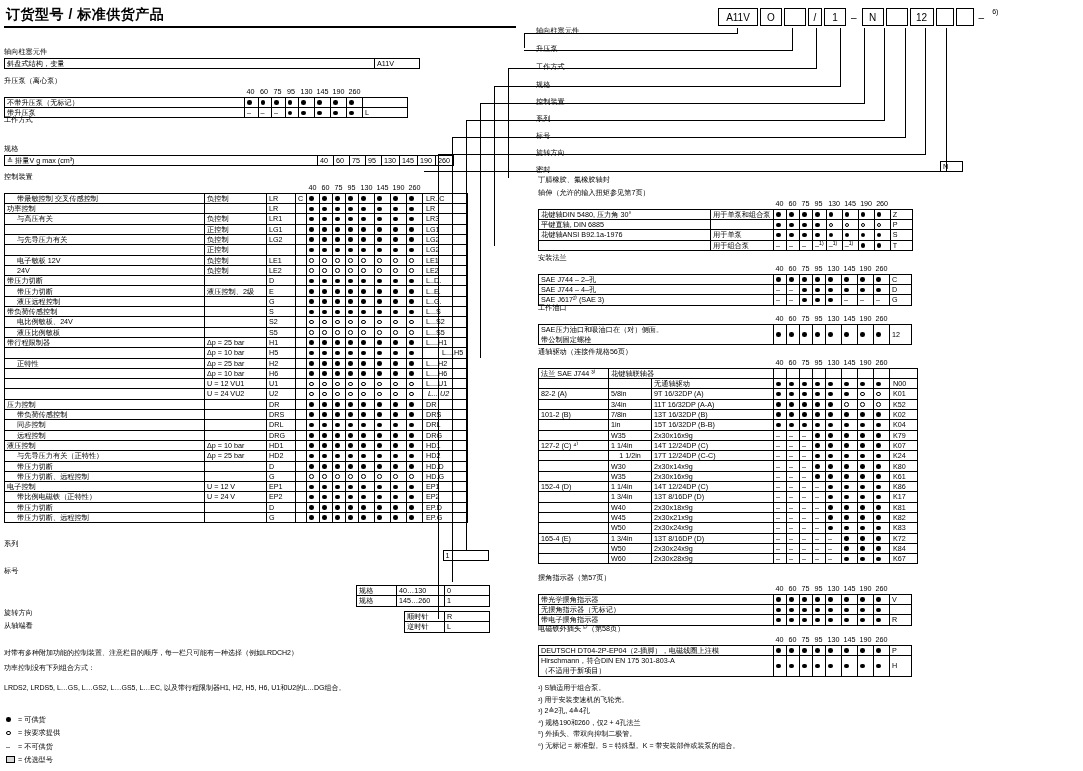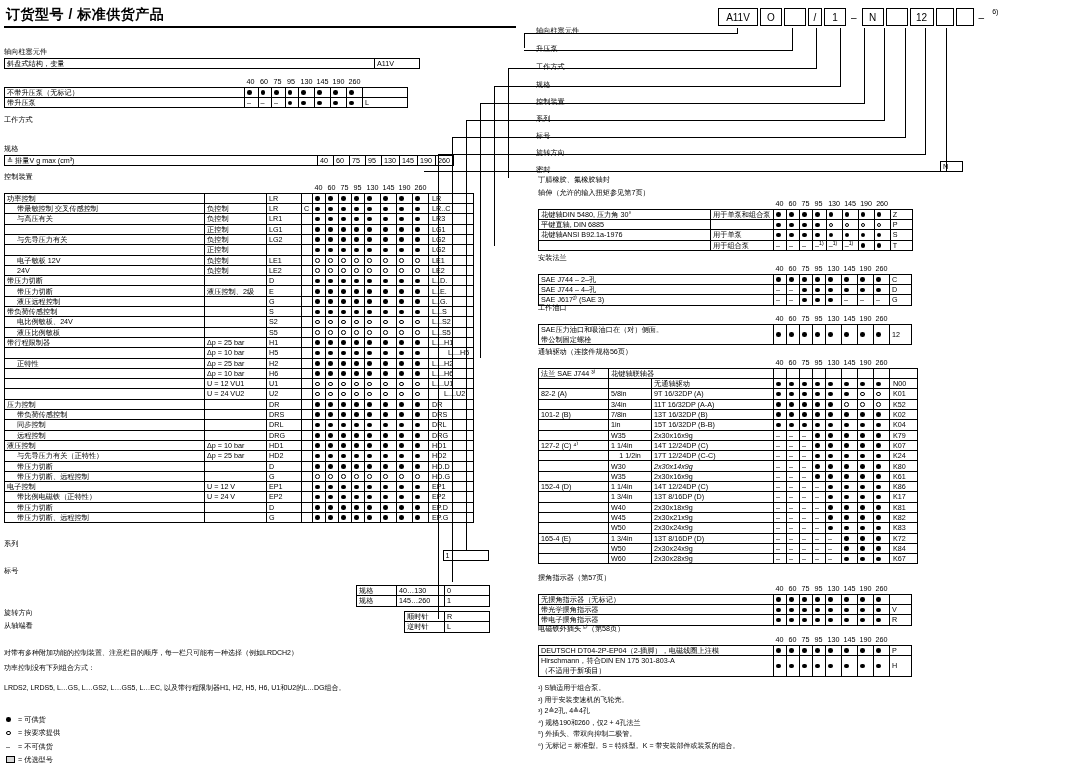--- a/index.html
+++ b/index.html
@@ -161,20 +161,21 @@
       <tbody>
           <tr>
         <td style="width:370px">斜盘式结构，变量</td>
         <td class="c" style="width:45px">A11V</td>
       </tr>
     </tbody>
       </table>
   </div>
 
   <div class="blk" style="left:4px; top:76px;">
+    <div class="sec-label">升压泵（离心泵）</div>
     <table class="g" style="margin-top:1px;">
       <tbody>
           <tr class="hdrow">
         <td class="nb" style="width:240px;border:none"></td>
         <td class="nb c" style="width:13.5px;border:none">40</td>
         <td class="nb c" style="width:13.5px;border:none">60</td>
         <td class="nb c" style="width:13.5px;border:none">75</td>
         <td class="nb c" style="width:13.5px;border:none">95</td>
         <td class="nb c" style="width:15px;border:none">130</td>
         <td class="nb c" style="width:15px;border:none">145</td>
@@ -248,50 +249,50 @@
         <td class="nb c" style="border:none;width:13px">95</td>
         <td class="nb c" style="border:none;width:15px">130</td>
         <td class="nb c" style="border:none;width:15px">145</td>
         <td class="nb c" style="border:none;width:15px">190</td>
         <td class="nb c" style="border:none;width:15px">260</td>
         <td class="nb" style="border:none;width:45px"></td>
       </tr>
       </tbody>
         <tbody id="control-body">
           <tr>
-            <td style="width: 200px; padding-left: 2px;">功率控制</td>
-            <td class="r" style="width: 62px;"></td>
-            <td class="c" style="width: 21px;">LR</td>
-            <td class="c" style="width: 11px;"></td>
-            <td class="c"><span class="dot"></span></td>
-            <td class="c"><span class="dot"></span></td>
-            <td class="c"><span class="dot"></span></td>
-            <td class="c"><span class="dot"></span></td>
-            <td class="c"><span class="dot"></span></td>
-            <td class="c"><span class="dot"></span></td>
-            <td class="c"><span class="dot"></span></td>
-            <td class="c"><span class="dot"></span></td>
-            <td style="width: 45px; padding-left: 3px;">LR</td>
-          </tr>
-          <tr>
             <td style="width: 200px; padding-left: 12px;">带最敏控制 交叉传感控制</td>
             <td class="r" style="width: 62px;">负控制</td>
             <td class="c" style="width: 21px;">LR</td>
             <td class="c" style="width: 11px;">C</td>
             <td class="c"><span class="dot"></span></td>
             <td class="c"><span class="dot"></span></td>
             <td class="c"><span class="dot"></span></td>
             <td class="c"><span class="dot"></span></td>
             <td class="c"><span class="dot"></span></td>
             <td class="c"><span class="dot"></span></td>
             <td class="c"><span class="dot"></span></td>
             <td class="c"><span class="dot"></span></td>
             <td style="width: 45px; padding-left: 3px;">LR..C</td>
           </tr>
           <tr>
+            <td style="width: 200px; padding-left: 2px;">功率控制</td>
+            <td class="r" style="width: 62px;"></td>
+            <td class="c" style="width: 21px;">LR</td>
+            <td class="c" style="width: 11px;"></td>
+            <td class="c"><span class="dot"></span></td>
+            <td class="c"><span class="dot"></span></td>
+            <td class="c"><span class="dot"></span></td>
+            <td class="c"><span class="dot"></span></td>
+            <td class="c"><span class="dot"></span></td>
+            <td class="c"><span class="dot"></span></td>
+            <td class="c"><span class="dot"></span></td>
+            <td class="c"><span class="dot"></span></td>
+            <td style="width: 45px; padding-left: 3px;">LR</td>
+          </tr>
+          <tr>
             <td style="width: 200px; padding-left: 12px;">与高压有关</td>
             <td class="r" style="width: 62px;">负控制</td>
             <td class="c" style="width: 21px;">LR1</td>
             <td class="c" style="width: 11px;"></td>
             <td class="c"><span class="dot"></span></td>
             <td class="c"><span class="dot"></span></td>
             <td class="c"><span class="dot"></span></td>
             <td class="c"><span class="dot"></span></td>
             <td class="c"><span class="dot"></span></td>
             <td class="c"><span class="dot"></span></td>
@@ -430,21 +431,21 @@
             <td class="c"><span class="dot"></span></td>
             <td class="c"><span class="dot"></span></td>
             <td class="c"><span class="dot"></span></td>
             <td class="c"><span class="dot"></span></td>
             <td class="c"><span class="dot"></span></td>
             <td style="width: 45px; padding-left: 3px;">L...S</td>
           </tr>
           <tr>
             <td style="width: 200px; padding-left: 12px;">电比例敏板、24V</td>
             <td class="r" style="width: 62px;"></td>
-            <td class="c" style="width: 35px;">S2</td>
+            <td class="c" style="width: 21px;">S2</td>
             <td class="c" style="width: 11px;"></td>
             <td class="c"><span class="circ"></span></td>
             <td class="c"><span class="circ"></span></td>
             <td class="c"><span class="circ"></span></td>
             <td class="c"><span class="circ"></span></td>
             <td class="c"><span class="circ"></span></td>
             <td class="c"><span class="circ"></span></td>
             <td class="c"><span class="circ"></span></td>
             <td class="c"><span class="circ"></span></td>
             <td style="width: 45px; padding-left: 3px;">L...S2</td>
@@ -460,21 +461,21 @@
             <td class="c"><span class="circ"></span></td>
             <td class="c"><span class="circ"></span></td>
             <td class="c"><span class="circ"></span></td>
             <td class="c"><span class="circ"></span></td>
             <td class="c"><span class="circ"></span></td>
             <td style="width: 45px; padding-left: 3px;">L...S5</td>
           </tr>
           <tr>
             <td style="width: 200px; padding-left: 2px;">带行程限制器</td>
             <td class="r" style="width: 62px;">Δp = 25 bar</td>
-            <td class="c" style="width: 21px;">H1</td>
+            <td class="c" style="width: 29px;">H1</td>
             <td class="c" style="width: 11px;"></td>
             <td class="c"><span class="dot"></span></td>
             <td class="c"><span class="dot"></span></td>
             <td class="c"><span class="dot"></span></td>
             <td class="c"><span class="dot"></span></td>
             <td class="c"><span class="dot"></span></td>
             <td class="c"><span class="dot"></span></td>
             <td class="c"><span class="dot"></span></td>
             <td class="c"><span class="dot"></span></td>
             <td style="width: 45px; padding-left: 3px;">L....H1</td>
@@ -545,21 +546,21 @@
             <td class="c" style="width: 21px;">U2</td>
             <td class="c" style="width: 11px;"></td>
             <td class="c"><span class="circ"></span></td>
             <td class="c"><span class="circ"></span></td>
             <td class="c"><span class="circ"></span></td>
             <td class="c"><span class="circ"></span></td>
             <td class="c"><span class="circ"></span></td>
             <td class="c"><span class="circ"></span></td>
             <td class="c"><span class="circ"></span></td>
             <td class="c"><span class="circ"></span></td>
-            <td style="width: 45px; padding-left: 15px;">L....U2</td>
+            <td style="width: 45px; padding-left: 5px; font-style: italic;">L....U2</td>
           </tr>
           <tr>
             <td style="width: 200px; padding-left: 2px;">压力控制</td>
             <td class="r" style="width: 62px;"></td>
             <td class="c" style="width: 21px;">DR</td>
             <td class="c" style="width: 11px;"></td>
             <td class="c"><span class="dot"></span></td>
             <td class="c"><span class="dot"></span></td>
             <td class="c"><span class="dot"></span></td>
             <td class="c"><span class="dot"></span></td>
@@ -1114,21 +1115,21 @@
             <td class="c"><span class="dot"></span></td>
             <td class="c"><span class="dot"></span></td>
             <td class="c"><span class="dot"></span></td>
             <td class="c"><span class="dot"></span></td>
             <td class="c"><span class="dot"></span></td>
             <td style="width: 28px; padding-left: 3px;">K24</td>
           </tr>
           <tr>
             <td style="width: 70px;"></td>
             <td style="width: 43px;">W30</td>
-            <td style="width: 122px; font-style: italic;">2x30x14x9g</td>
+            <td style="width: 122px;">2x30x14x9g</td>
             <td class="c">–</td>
             <td class="c">–</td>
             <td class="c">–</td>
             <td class="c"><span class="dot"></span></td>
             <td class="c"><span class="dot"></span></td>
             <td class="c"><span class="dot"></span></td>
             <td class="c"><span class="dot"></span></td>
             <td class="c"><span class="dot"></span></td>
             <td style="width: 28px; padding-left: 3px;">K80</td>
           </tr>
@@ -1272,42 +1273,42 @@
         <td class="nb c" style="border:none;width:13px">60</td>
         <td class="nb c" style="border:none;width:13px">75</td>
         <td class="nb c" style="border:none;width:13px">95</td>
         <td class="nb c" style="border:none;width:15px">130</td>
         <td class="nb c" style="border:none;width:15px">145</td>
         <td class="nb c" style="border:none;width:15px">190</td>
         <td class="nb c" style="border:none;width:15px">260</td>
         <td class="nb" style="border:none;width:22px"></td>
       </tr>
       <tr>
+        <td>带光学摆角指示器</td>
+        <td class="c"><span class="dot"></span></td>
+            <td class="c"><span class="dot"></span></td>
+        <td class="c"><span class="dot"></span></td>
+            <td class="c"><span class="dot"></span></td>
+        <td class="c"><span class="dot"></span></td>
+            <td class="c"><span class="dot"></span></td>
+        <td class="c"><span class="dot"></span></td>
+            <td class="c"><span class="dot"></span></td>
+        <td class="c">V</td>
+      </tr>
+      <tr>
         <td>无摆角指示器（无标记）</td>
         <td class="c"><span class="dot"></span></td>
             <td class="c"><span class="dot"></span></td>
         <td class="c"><span class="dot"></span></td>
             <td class="c"><span class="dot"></span></td>
         <td class="c"><span class="dot"></span></td>
             <td class="c"><span class="dot"></span></td>
         <td class="c"><span class="dot"></span></td>
             <td class="c"><span class="dot"></span></td>
         <td class="c"></td>
-      </tr>
-      <tr>
-        <td>带光学摆角指示器</td>
-        <td class="c"><span class="dot"></span></td>
-            <td class="c"><span class="dot"></span></td>
-        <td class="c"><span class="dot"></span></td>
-            <td class="c"><span class="dot"></span></td>
-        <td class="c"><span class="dot"></span></td>
-            <td class="c"><span class="dot"></span></td>
-        <td class="c"><span class="dot"></span></td>
-            <td class="c"><span class="dot"></span></td>
-        <td class="c">V</td>
       </tr>
       <tr>
         <td>带电子摆角指示器</td>
         <td class="c"><span class="dot"></span></td>
             <td class="c"><span class="dot"></span></td>
         <td class="c"><span class="dot"></span></td>
             <td class="c"><span class="dot"></span></td>
         <td class="c"><span class="dot"></span></td>
             <td class="c"><span class="dot"></span></td>
         <td class="c"><span class="dot"></span></td>

